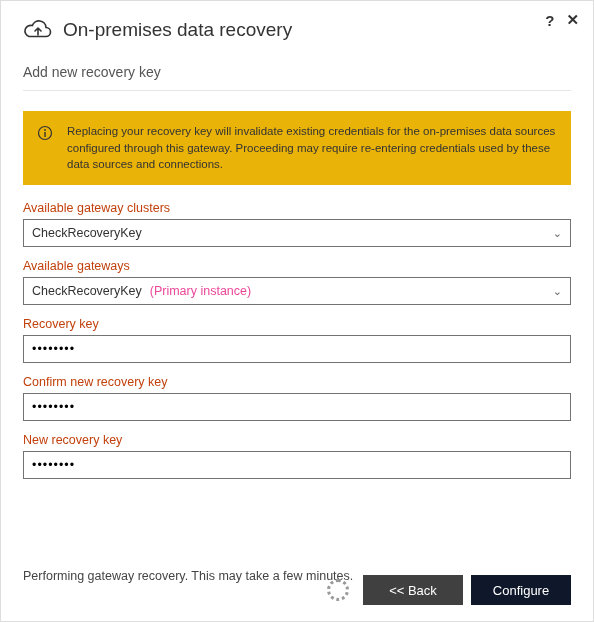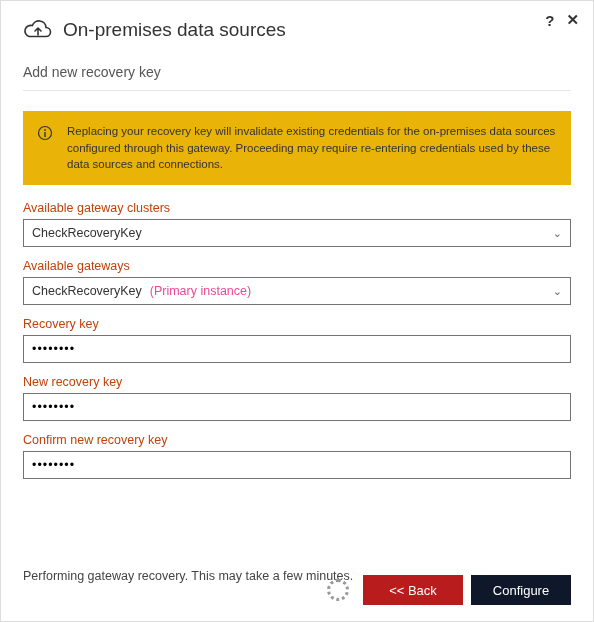--- a/index.html
+++ b/index.html
@@ -58,38 +58,38 @@
       border: 3px dotted #999;
       animation: spin 1.2s linear infinite;
       margin-right: 6px;
     }
     @keyframes spin { to { transform: rotate(360deg); } }
     .button-row { display: flex; gap: 8px; justify-content: flex-end; align-items: center; margin-top: -12px; }
     .btn {
       min-width: 100px; height: 30px; border: none; font-size: 13px; color: #fff;
       cursor: pointer; font-family: inherit;
     }
-    .btn-back { background: #b91c1c; }
+    .btn-back { background: #404040; }
     .btn-configure { background: #0f172a; }
   </style>
 </head>
 <body>
 
 <div class="titlebar-controls">
   <span>?</span>
   <span>✕</span>
 </div>
 
 <div class="window">
   <div class="header">
     <svg width="30" height="22" viewBox="0 0 30 22">
       <path d="M23 8.5a7 7 0 0 0-13.6-1.9A5.5 5.5 0 0 0 6 17.5h17a4.5 4.5 0 0 0 0-9z" fill="none" stroke="#333" stroke-width="1.6"></path>
       <path d="M15 9 v7 M12 12 l3 -3 l3 3" fill="none" stroke="#333" stroke-width="1.6" stroke-linecap="round" stroke-linejoin="round"></path>
     </svg>
-    <h1>On-premises data sources</h1>
+    <h1>On-premises data recovery</h1>
   </div>
   <div class="subtitle">Add new recovery key</div>
   <hr class="divider">
 
   <div class="info-banner">
     <svg class="info-icon" width="16" height="16" viewBox="0 0 16 16">
       <circle cx="8" cy="8" r="6.5" fill="none" stroke="#333" stroke-width="1.2"></circle>
       <circle cx="8" cy="5" r="0.9" fill="#333"></circle>
       <rect x="7.3" y="7" width="1.4" height="5" fill="#333"></rect>
     </svg>
@@ -114,28 +114,28 @@
   </div>
 
   <div class="field-group">
     <label class="field-label">Recovery key</label>
     <div class="input-wrap">
       <input type="password" value="••••••••" style="">
     </div>
   </div>
 
   <div class="field-group">
-    <label class="field-label">New recovery key</label>
+    <label class="field-label">Confirm new recovery key</label>
     <div class="input-wrap">
       <input type="password" value="••••••••" style="">
     </div>
   </div>
 
   <div class="field-group">
-    <label class="field-label">Confirm new recovery key</label>
+    <label class="field-label">New recovery key</label>
     <div class="input-wrap">
       <input type="password" value="••••••••" style="">
     </div>
   </div>
 
   <div class="spacer"></div>
 
   <div class="footer">
     <div class="status-row">
       <span class="status-text">Performing gateway recovery. This may take a few minutes.</span>

